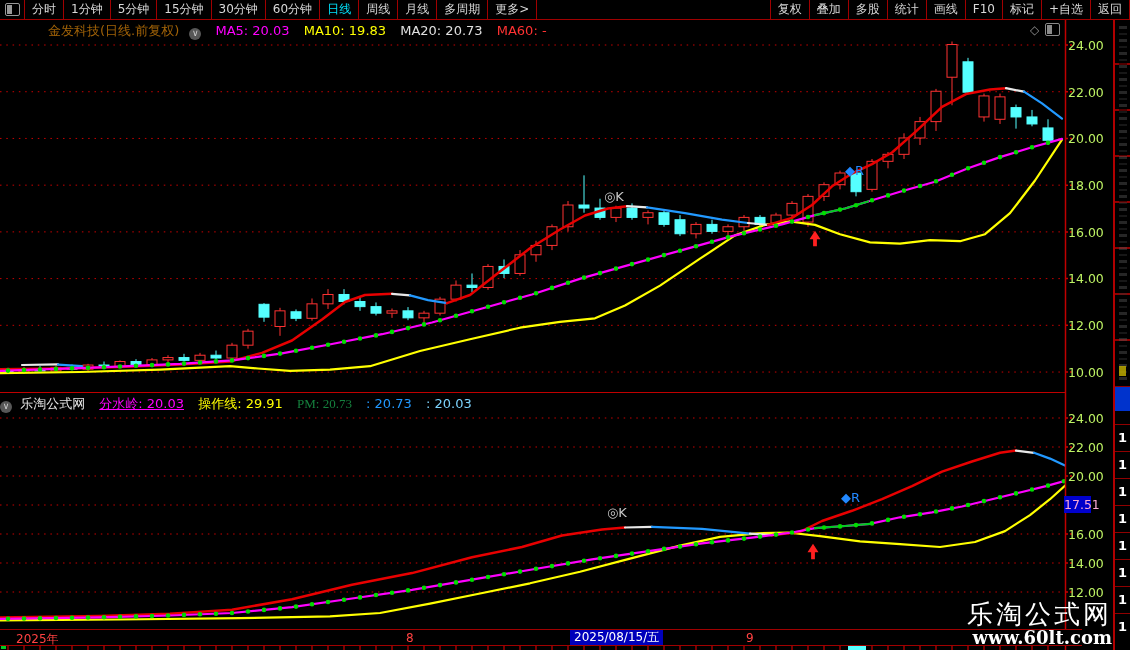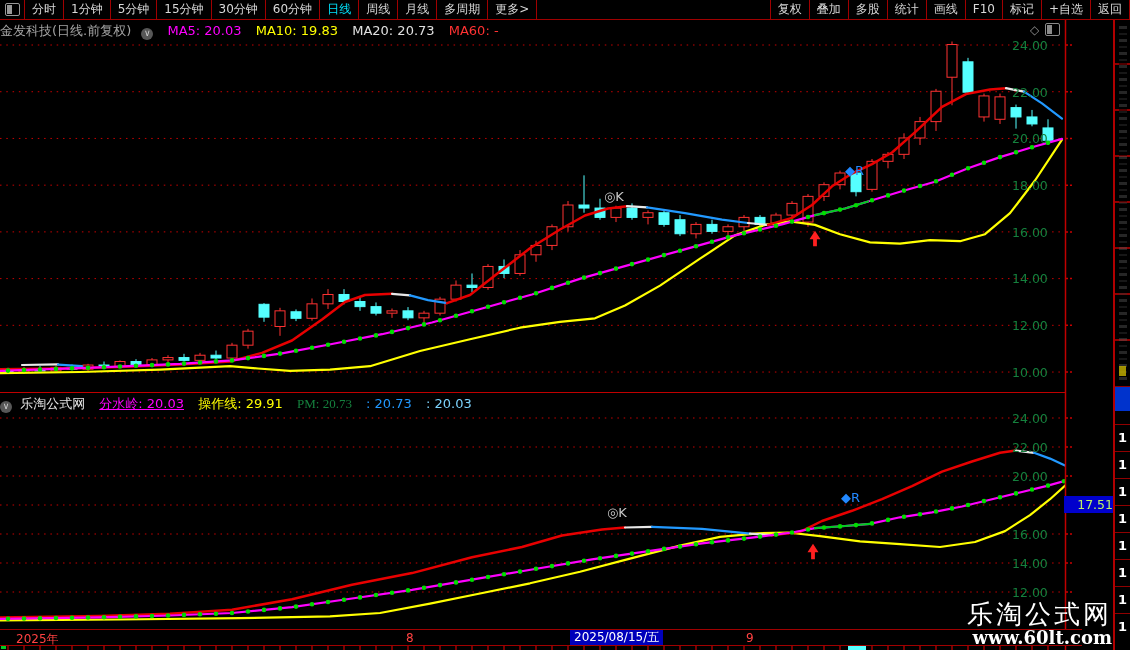--- a/index.html
+++ b/index.html
@@ -14,23 +14,23 @@
   .tb-spacer{flex:1;border-right:1px solid #a00000;}
   #tb-icon-cell{width:24px;height:19px;border-right:1px solid #a00000;display:flex;align-items:center;justify-content:center;}
   .panel-icon{width:13px;height:11px;border:1px solid #999;border-radius:2px;position:relative;background:#000;}
   .panel-icon::after{content:"";position:absolute;left:1px;top:1px;bottom:1px;width:5px;background:#999;}
   
   .legend{position:absolute;left:0;height:16px;font-size:13px;white-space:nowrap;}
   .legend span{margin-right:10px;}
   .circ-icon{display:inline-block;width:12px;height:12px;border-radius:50%;background:#575757;
              color:#cfcfcf;font-size:9px;line-height:11px;text-align:center;vertical-align:-1px;margin-right:6px;}
   
-  .axlbl{position:absolute;left:1012px;width:44px;font-size:12.5px;color:#15803d;text-align:left;}
-  #cursor-price{position:absolute;left:1064px;top:496px;width:49px;height:17px;background:#0000cc;
-                color:#bef264;font-size:12.5px;line-height:17px;text-align:right;}
+  .axlbl{position:absolute;left:1068px;width:44px;font-size:12.5px;color:#bef264;text-align:left;}
+  #cursor-price{position:absolute;left:1064px;top:496px;width:27px;height:17px;background:#0000cc;
+                color:#f9a8d4;font-size:12.5px;line-height:17px;text-align:right;}
   
   .hsep{position:absolute;left:0;width:1066px;height:0;border-top:1px solid #a00000;}
   
   #date-axis{position:absolute;left:0;top:629px;width:1065px;height:15px;border-top:1px solid #a00000;
              border-bottom:1px solid #a00000;background:#000;font-size:12px;color:#ff4242;padding-left:17px;}
   #date-axis .dt{position:absolute;top:1px;}
   #date-cursor{position:absolute;left:570px;top:0px;height:15px;padding:0 4px;background:#0000bb;
                color:#fff;font-size:12px;line-height:15px;}
   
   #right-strip{position:absolute;left:1113px;top:20px;width:17px;height:630px;
@@ -79,21 +79,21 @@
     <div class="tb-item">多股</div>
     <div class="tb-item">统计</div>
     <div class="tb-item">画线</div>
     <div class="tb-item">F10</div>
     <div class="tb-item">标记</div>
     <div class="tb-item">+自选</div>
     <div class="tb-item">返回</div>
   </div>
 
   <div class="legend" style="top:22px;">
-    <span style="color:#a3a3a3;">金发科技(日线.前复权)</span><span class="circ-icon">∨</span>
+    <span style="color:#a16207;padding-left:48px;">金发科技(日线.前复权)</span><span class="circ-icon">∨</span>
     <span style="color:#ff00ff;">MA5: 20.03</span>
     <span style="color:#ffff00;">MA10: 19.83</span>
     <span style="color:#e0e0e0;">MA20: 20.73</span>
     <span style="color:#ff3232;">MA60: -</span>
   </div>
 
   <div id="mini-icons"><span>◇</span><span class="panel-icon"></span></div>
 
   <svg id="chart" width="1130" height="650">
       <defs>

